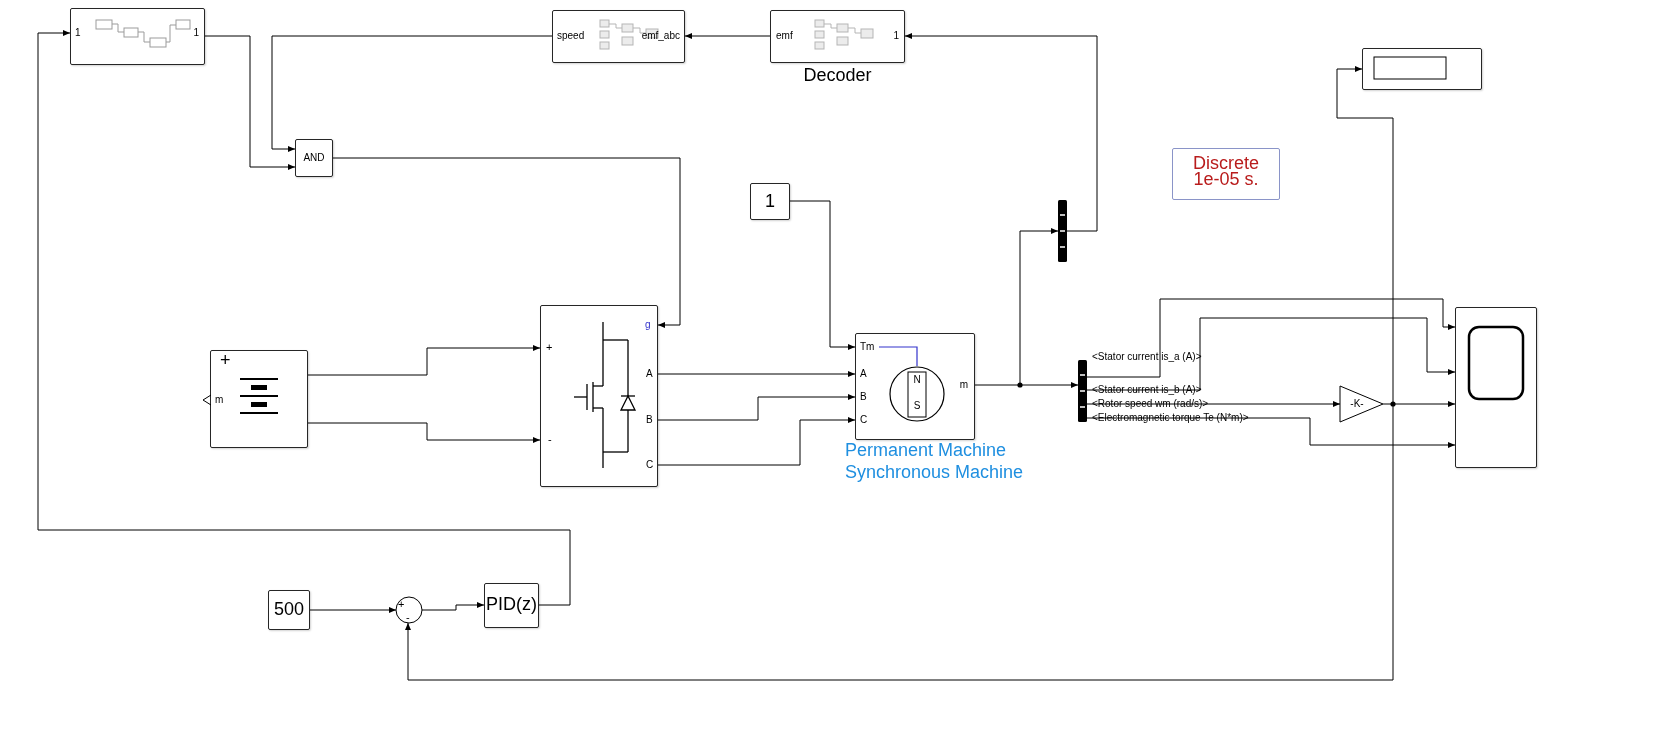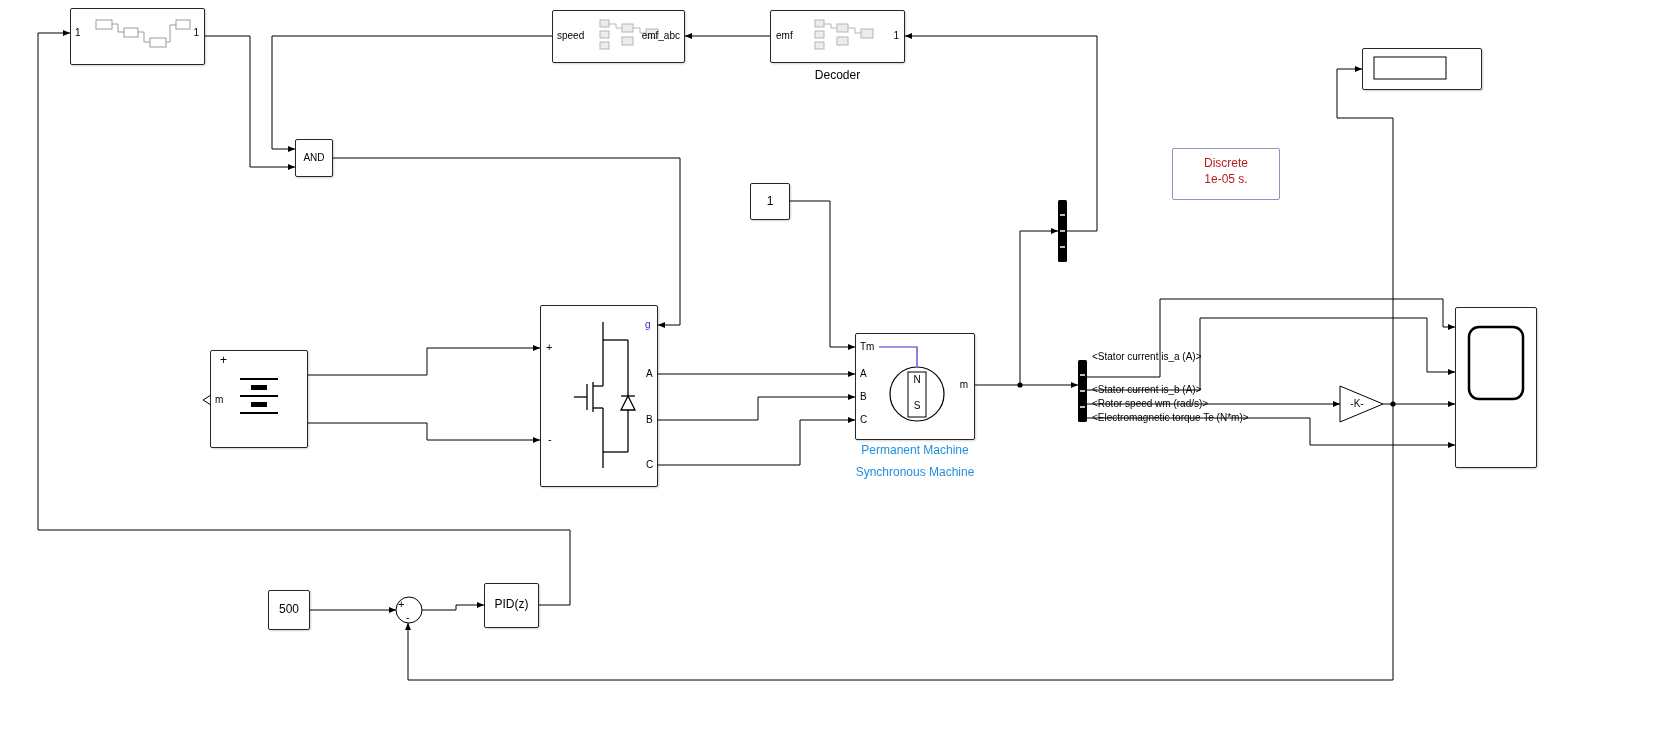--- a/index.html
+++ b/index.html
@@ -5,21 +5,21 @@
   html,body{margin:0;padding:0;background:#fff;}
   #canvas{position:relative;width:1667px;height:731px;background:#ffffff;
           font-family:"Liberation Sans",sans-serif;overflow:hidden;}
   .blk{position:absolute;background:#fff;border:1px solid #262626;border-radius:2px;
        box-shadow:1px 1px 2px rgba(0,0,0,0.18);box-sizing:border-box;}
   .powergui{border:1px solid #8a94c8;}
   .hit{position:absolute;background:transparent;}
   svg{position:absolute;left:0;top:0;}
   .lbl{position:absolute;font-size:10px;line-height:11px;color:#000;white-space:nowrap;}
   .f11{font-size:11px;line-height:12px;}
-  .f12{font-size:12px;line-height:13px;}
+  .f12{font-size:18px;line-height:13px;}
   .ctr{text-align:center;}
   .ra{transform:translateX(-100%);}
   .mblue{color:#1f8fe0;}       
   .pgblue{color:#b91c1c;}      
   .gport{color:#3333cc;}       
 </style>
 </head>
 <body>
 
 <div id="canvas">

